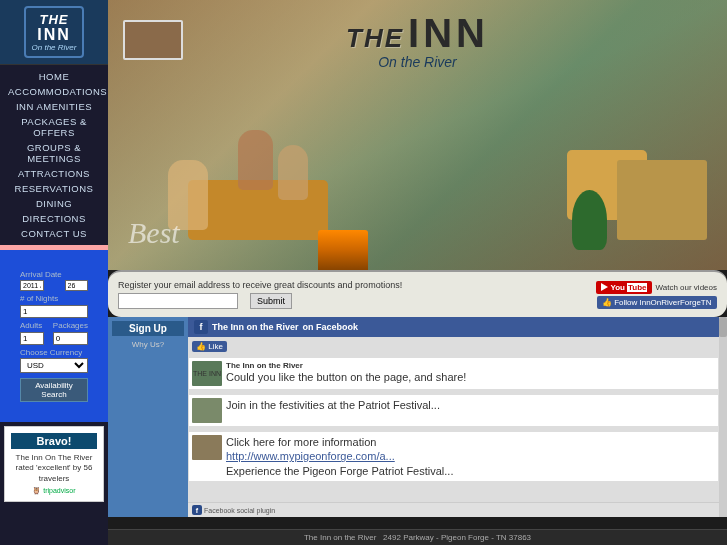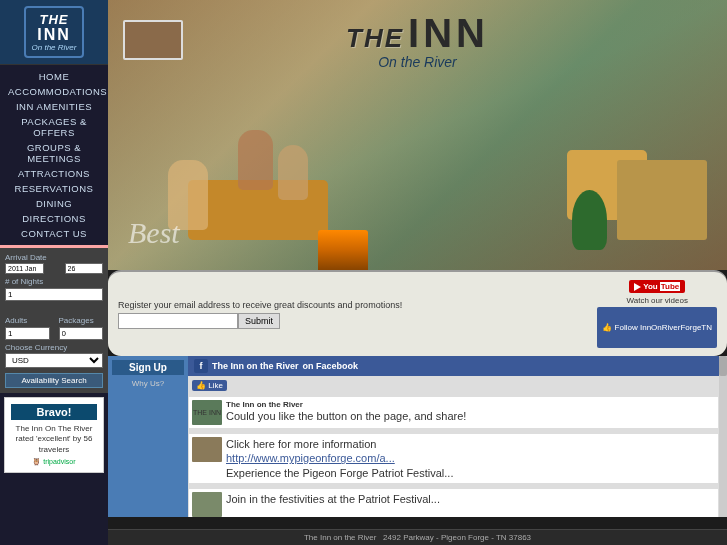--- a/index.html
+++ b/index.html
@@ -70,23 +70,23 @@
       color: #ccddee;
       font-size: 9.5px;
       padding: 2px 8px;
       text-align: center;
       cursor: pointer;
       text-transform: uppercase;
       letter-spacing: 0.5px;
     }
 
     .booking-form {
-      background: #404040;
-      padding: 5px;
-      border-top: 3px solid #fca5a5;
+      background: #1d4ed8;
+      padding: 20px;
+      border-top: 5px solid #fca5a5;
     }
 
     .booking-form label {
       color: #aabbcc;
       font-size: 8px;
       display: block;
       margin-bottom: 1px;
     }
 
     .booking-form input,
@@ -223,21 +223,21 @@
     }
 
     .email-label {
       font-size: 9px;
       color: #333;
       margin-bottom: 3px;
     }
 
     .email-row {
       display: flex;
-      gap: 0;
+      gap: 12px;
       align-items: center;
     }
 
     .email-input {
       border: 1px solid #999;
       padding: 2px 4px;
       font-size: 9px;
       width: 120px;
     }
 
@@ -278,21 +278,21 @@
 
     .watch-text {
       font-size: 8px;
       color: #333;
     }
 
     .follow-btn {
       background: #3b5998;
       color: white;
       font-size: 8px;
-      padding: 16px 5px;
+      padding: 2px 5px;
       border-radius: 2px;
     }
 
     
     .bottom-section {
       display: flex;
       flex: 1;
       overflow: hidden;
       background: #ddd;
     }
@@ -505,21 +505,21 @@
   </div>
 
   <div class="booking-form">
     <label>Arrival Date</label>
     <div class="form-row">
       <input type="text" value="2011 Jan" style="font-size: 7px;">
       <input type="text" value="26" style="width: 22px; font-size: 7px; margin-left: 19px;">
     </div>
     <label># of Nights</label>
     <input type="text" value="1" style="">
-    <div style="display:flex;gap:9px;margin-top:12px;">
+    <div style="display:flex;gap:9px;">
       <div style="flex:1;">
         <label>Adults</label>
         <input type="text" value="1" style="">
       </div>
       <div style="flex:1;">
         <label>Packages</label>
         <input type="text" value="0" style="">
       </div>
     </div>
     <label>Choose Currency</label>
@@ -568,21 +568,21 @@
   <div class="middle-section">
     <div class="email-area">
       <div class="email-label">Register your email address to receive great discounts and promotions!</div>
       <div class="email-row">
         <input type="email" class="email-input" style="">
         <button class="submit-btn">Submit</button>
       </div>
     </div>
     <div class="social-area">
       <div style="display:flex;flex-direction:column;align-items:center;gap:2px;">
-        <div style="display:flex;align-items:center;gap:3px;flex-direction:column;">
+        <div style="display:flex;align-items:center;gap:3px;">
           <div class="youtube-btn">
             <div class="yt-triangle"></div>
             You<span style="color:#cc0000;background:white;padding:0 1px;">Tube</span>
           </div>
           <span class="watch-text">Watch our videos</span>
         </div>
         <div class="follow-btn">
           👍 <span>Follow</span>
           <span>InnOnRiverForgeTN</span>
         </div>
@@ -615,35 +615,35 @@
           <div class="fb-thumb" style="background:#5a7a5a;">
             <span style="font-size:7px;color:#333;">THE INN</span>
           </div>
           <div>
             <div class="fb-name">The Inn on the River</div>
             <div class="fb-post-text">Could you like the button on the page, and share!</div>
           </div>
         </div>
 
         <div class="fb-post">
+          <div class="fb-thumb" style="background:#7a8a6a;"></div>
+          <div>
+            <div class="fb-post-text">Join in the festivities at the Patriot Festival...</div>
+          </div>
+        </div>
+
+        <div class="fb-post">
           <div class="fb-thumb" style="background:#8a7a5a;"></div>
           <div>
             <div class="fb-post-text">Click here for more information</div>
             <div class="fb-post-text fb-post-link">http://www.mypigeonforge.com/a...</div>
             <div class="fb-post-text">Experience the Pigeon Forge Patriot Festival...</div>
           </div>
         </div>
 
-        <div class="fb-post">
-          <div class="fb-thumb" style="background:#7a8a6a;"></div>
-          <div>
-            <div class="fb-post-text">Join in the festivities at the Patriot Festival...</div>
-          </div>
-        </div>
-
         <div class="fb-footer">
           <div class="fb-icon" style="font-size:7px;width:10px;height:10px;">f</div>
           <span>Facebook social plugin</span>
         </div>
       </div>
 
       <div class="fb-scroll-bar" style="display:flex;flex-direction:column;">
         <div style="background:#aaa;width:100%;height:20px;border-radius:2px;"></div>
       </div>
     </div>

